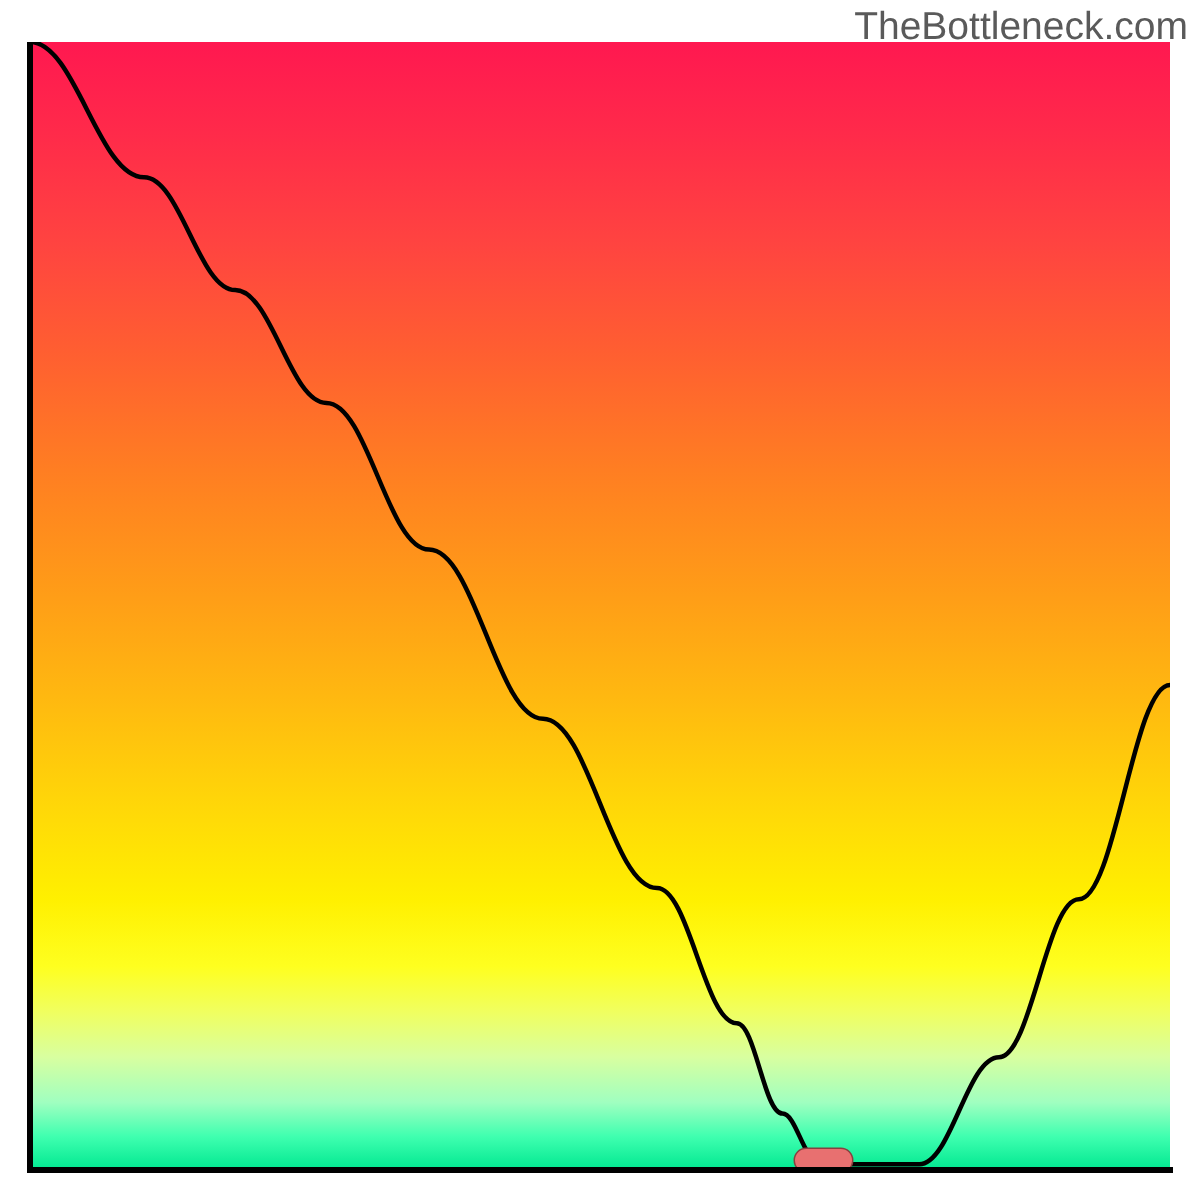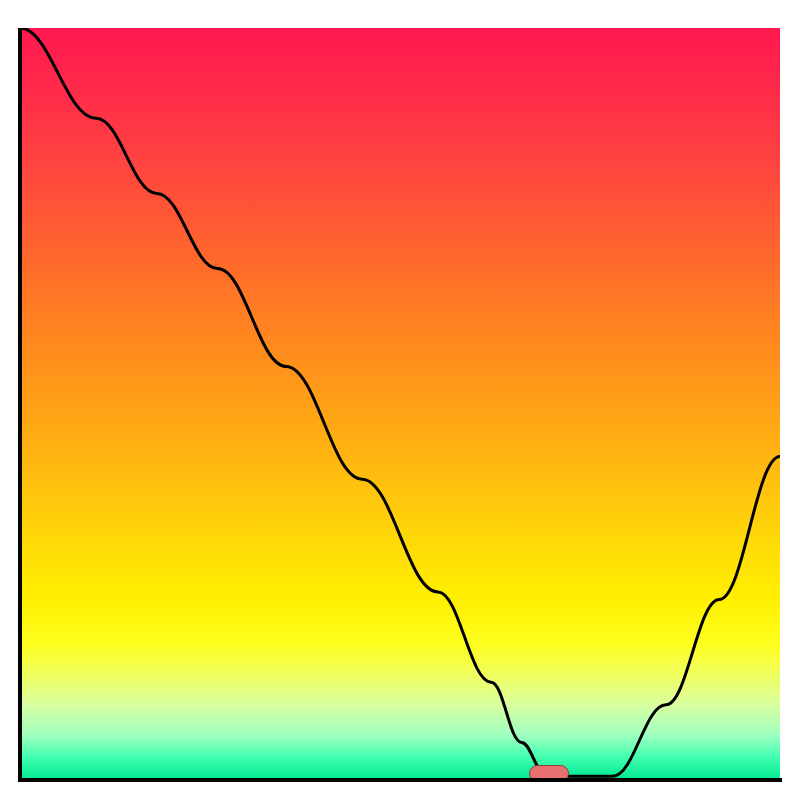--- a/index.html
+++ b/index.html
@@ -81,20 +81,21 @@
     border: 1px solid #884040;
     border-radius: 10px;
     z-index: 4;
   }
 </style>
 </head>
 <body>
 
 <div class="container">
 
+  <div class="watermark">TheBottleneck.com</div>
 
   <div class="plot-area"></div>
 
   <div class="axis-left"></div>
   <div class="axis-bottom"></div>
 
   <svg class="curve" viewBox="0 0 760 752" preserveAspectRatio="none">
     <path id="curve-path" d="M 0.0 0.0 C 30.4 0.0, 45.6 90.2, 76.0 90.2 C 100.3 90.2, 112.5 165.4, 136.8 165.4 C 161.1 165.4, 173.3 240.6, 197.6 240.6 C 225.0 240.6, 238.6 338.4, 266.0 338.4 C 296.4 338.4, 311.6 451.2, 342.0 451.2 C 372.4 451.2, 387.6 564.0, 418.0 564.0 C 439.3 564.0, 449.9 654.2, 471.2 654.2 C 483.4 654.2, 489.4 714.4, 501.6 714.4 C 510.7 714.4, 515.3 744.5, 524.4 744.5 C 533.5 744.5, 538.1 748.2, 547.2 748.2 C 565.4 748.2, 574.6 748.2, 592.8 748.2 C 614.1 748.2, 624.7 676.8, 646.0 676.8 C 667.3 676.8, 677.9 571.5, 699.2 571.5 C 723.5 571.5, 735.7 428.6, 760.0 428.6" stroke="#000" stroke-width="3" fill="none" stroke-linejoin="round"></path>
   </svg>
 

